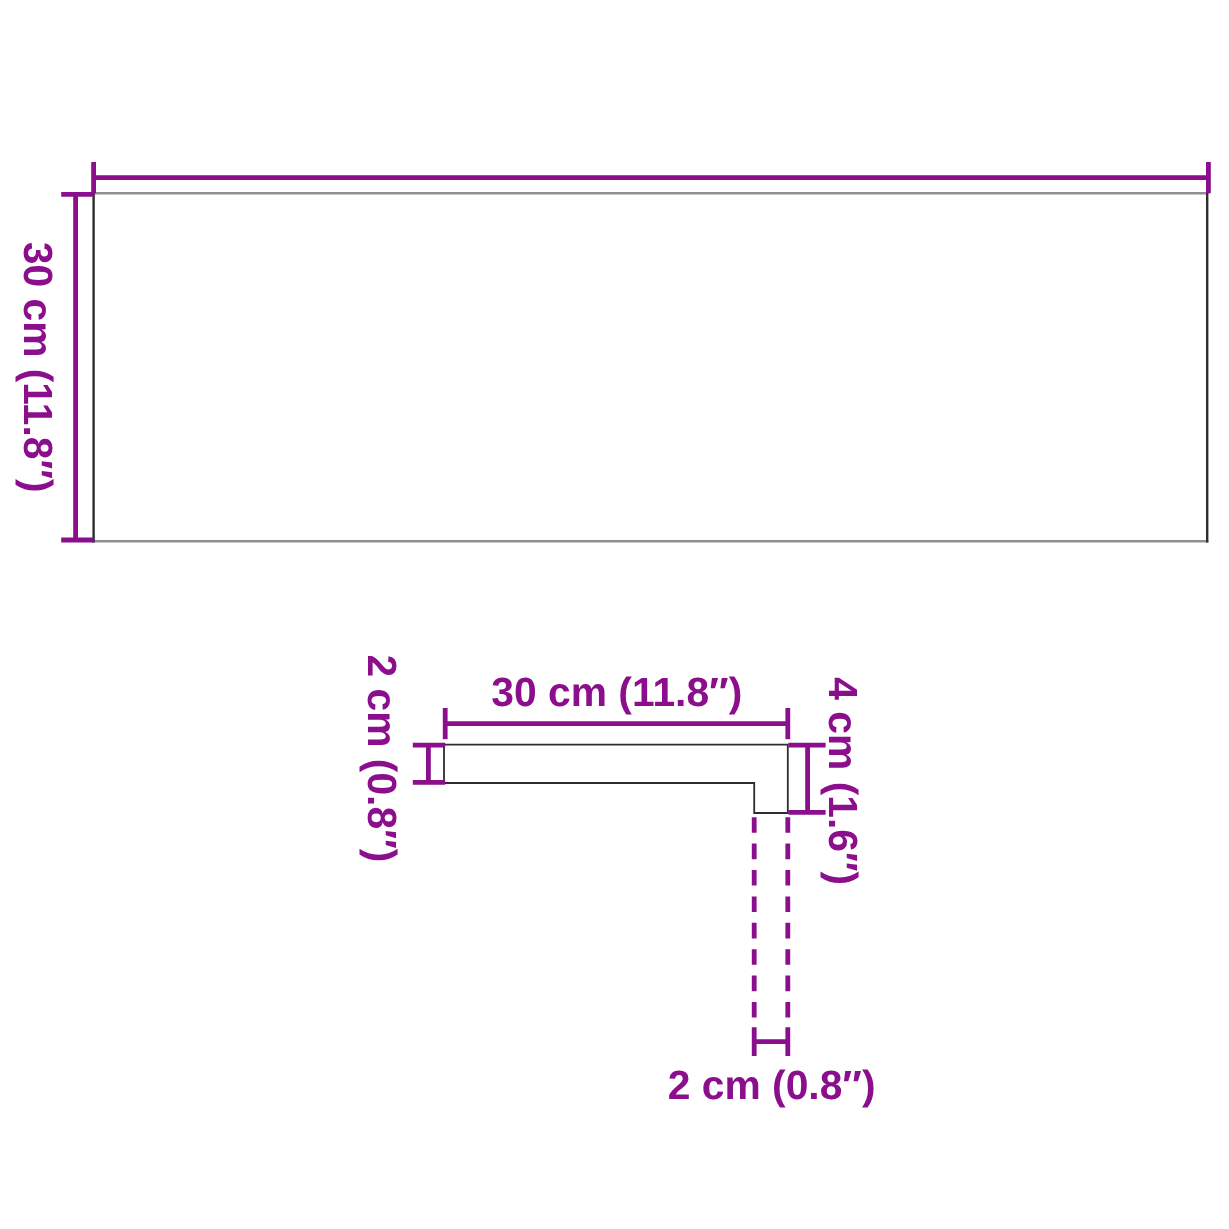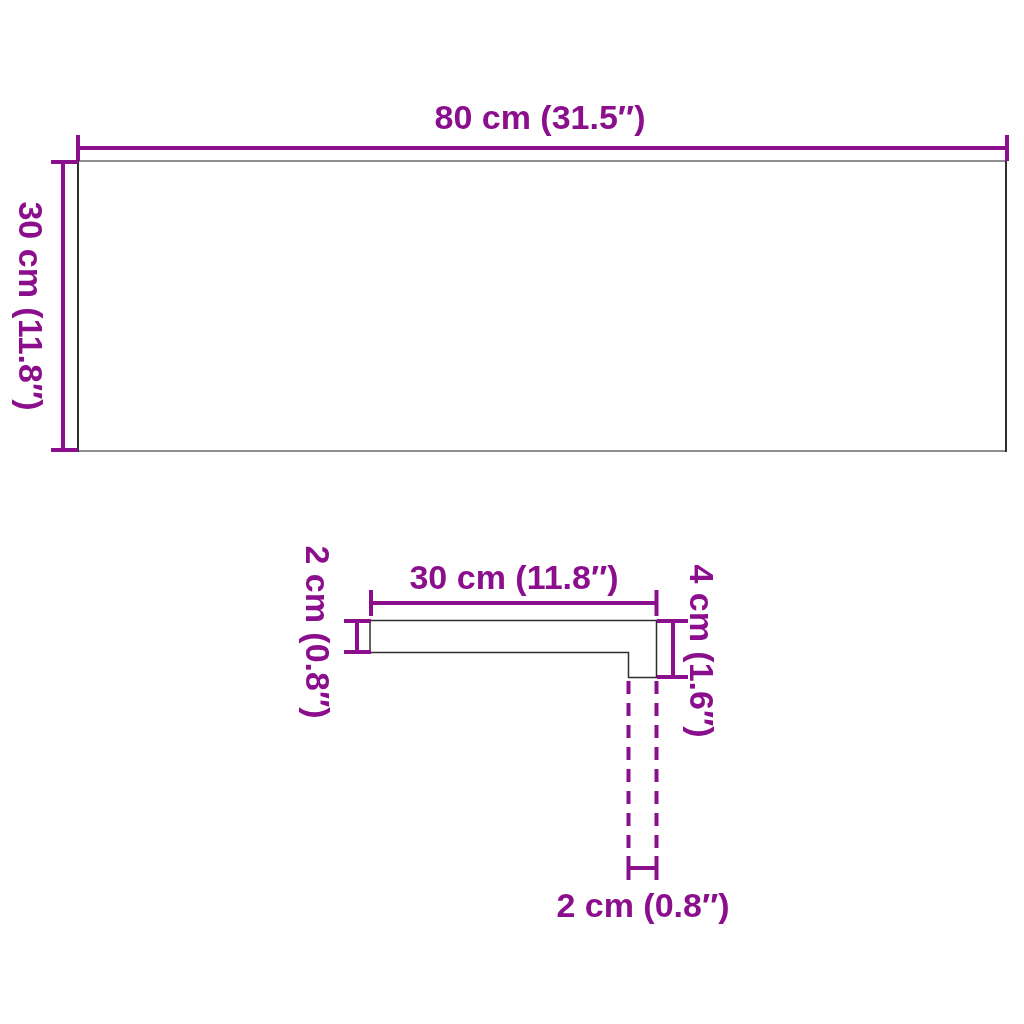--- a/index.html
+++ b/index.html
@@ -74,21 +74,20 @@
 
       <line x1="628.5" y1="681" x2="628.5" y2="854" stroke-dasharray="13 9"></line>
       <line x1="656.5" y1="681" x2="656.5" y2="854" stroke-dasharray="13 9"></line>
 
       <line x1="628.5" y1="868" x2="656.5" y2="868"></line>
       <line x1="628.5" y1="856" x2="628.5" y2="880"></line>
       <line x1="656.5" y1="856" x2="656.5" y2="880"></line>
     </g>
   </svg>
 
-  <div class="dim-label" style="left:540px; top:117px;">80 cm (31.5″)</div>
 
   <div class="dim-label rot" style="left:31px; top:306px;">30 cm (11.8″)</div>
 
   <div class="dim-label" style="left:514px; top:577px;">30 cm (11.8″)</div>
 
   <div class="dim-label rot" style="left:318px; top:632px;">2 cm (0.8″)</div>
 
   <div class="dim-label rot" style="left:702px; top:651px;">4 cm (1.6″)</div>
 
   <div class="dim-label" style="left:643px; top:905px;">2 cm (0.8″)</div>

